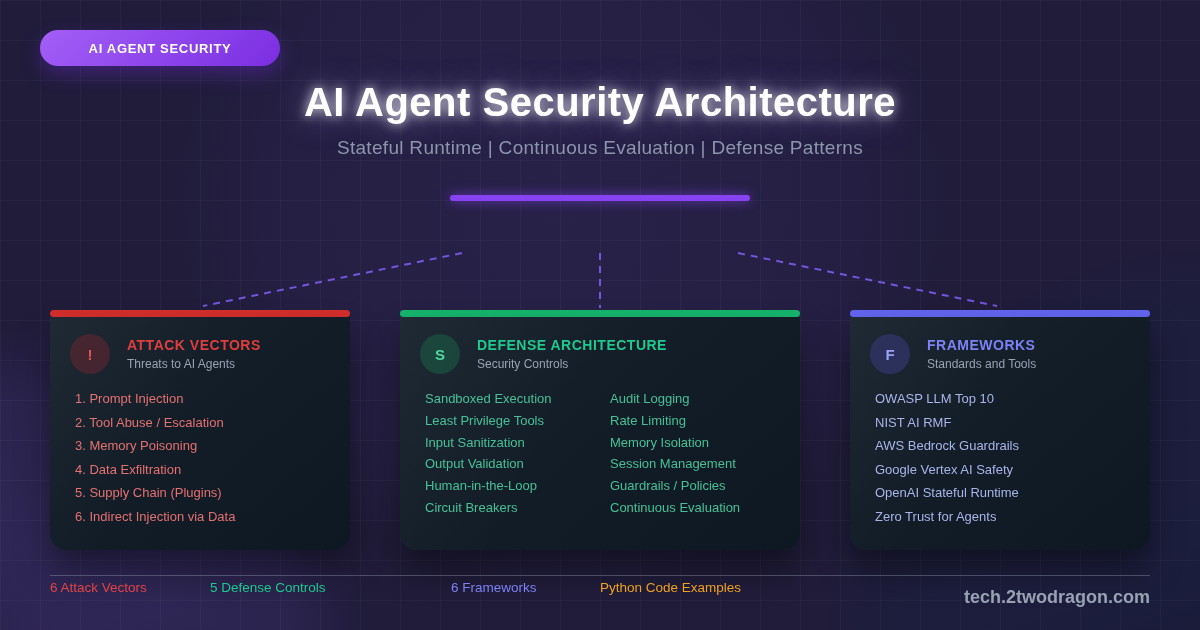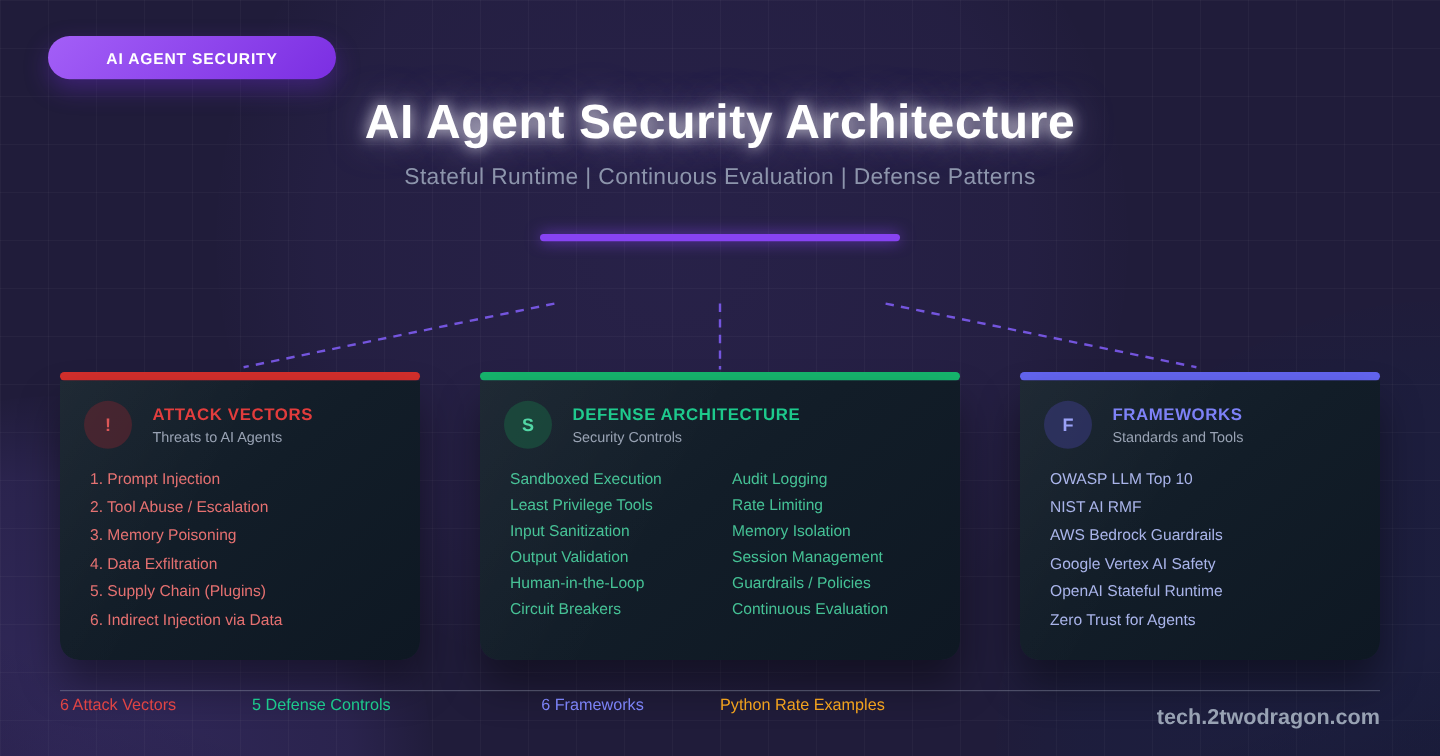--- a/index.html
+++ b/index.html
@@ -196,15 +196,15 @@
         <div>OpenAI Stateful Runtime</div>
         <div>Zero Trust for Agents</div>
       </div>
     </div>
   </section>
 
   <div class="footer-divider"></div>
   <span class="footer-stat stat-attack">6 Attack Vectors</span>
   <span class="footer-stat stat-defense">5 Defense Controls</span>
   <span class="footer-stat stat-frameworks">6 Frameworks</span>
-  <span class="footer-stat stat-python">Python Rate Examples</span>
+  <span class="footer-stat stat-python">Python Code Examples</span>
   <span class="footer-site">tech.2twodragon.com</span>
 </div>
 
 </body></html>

